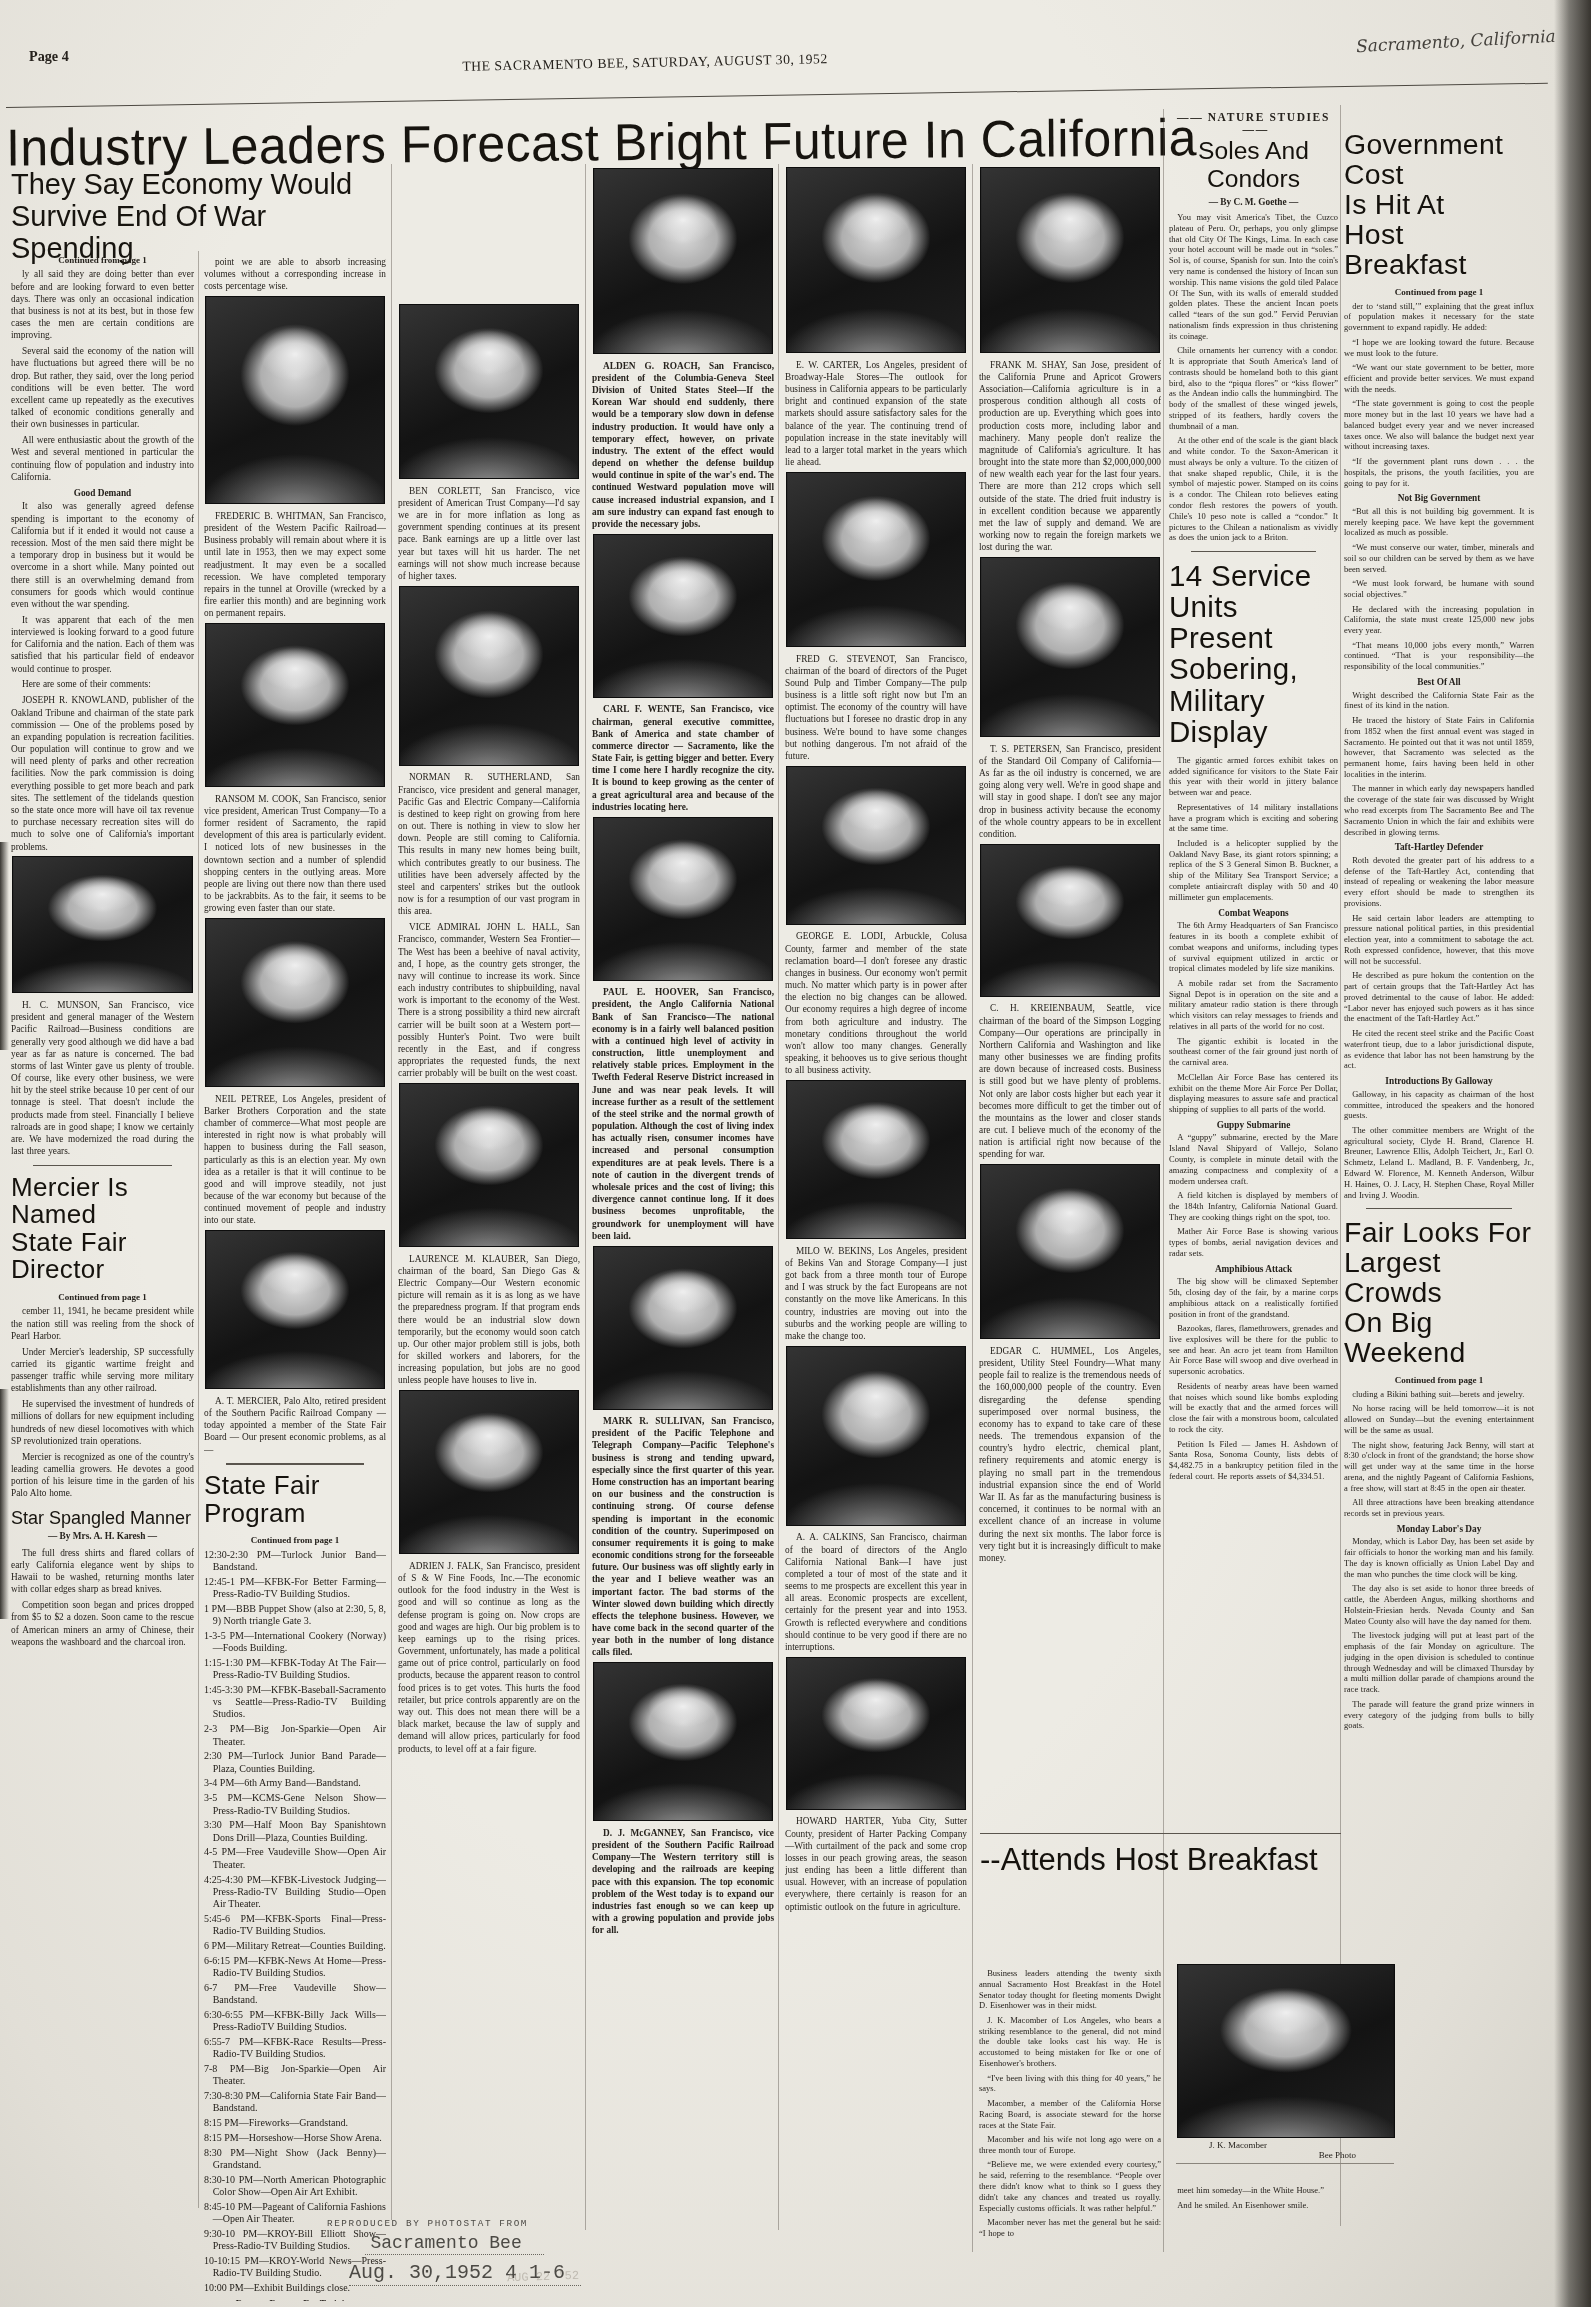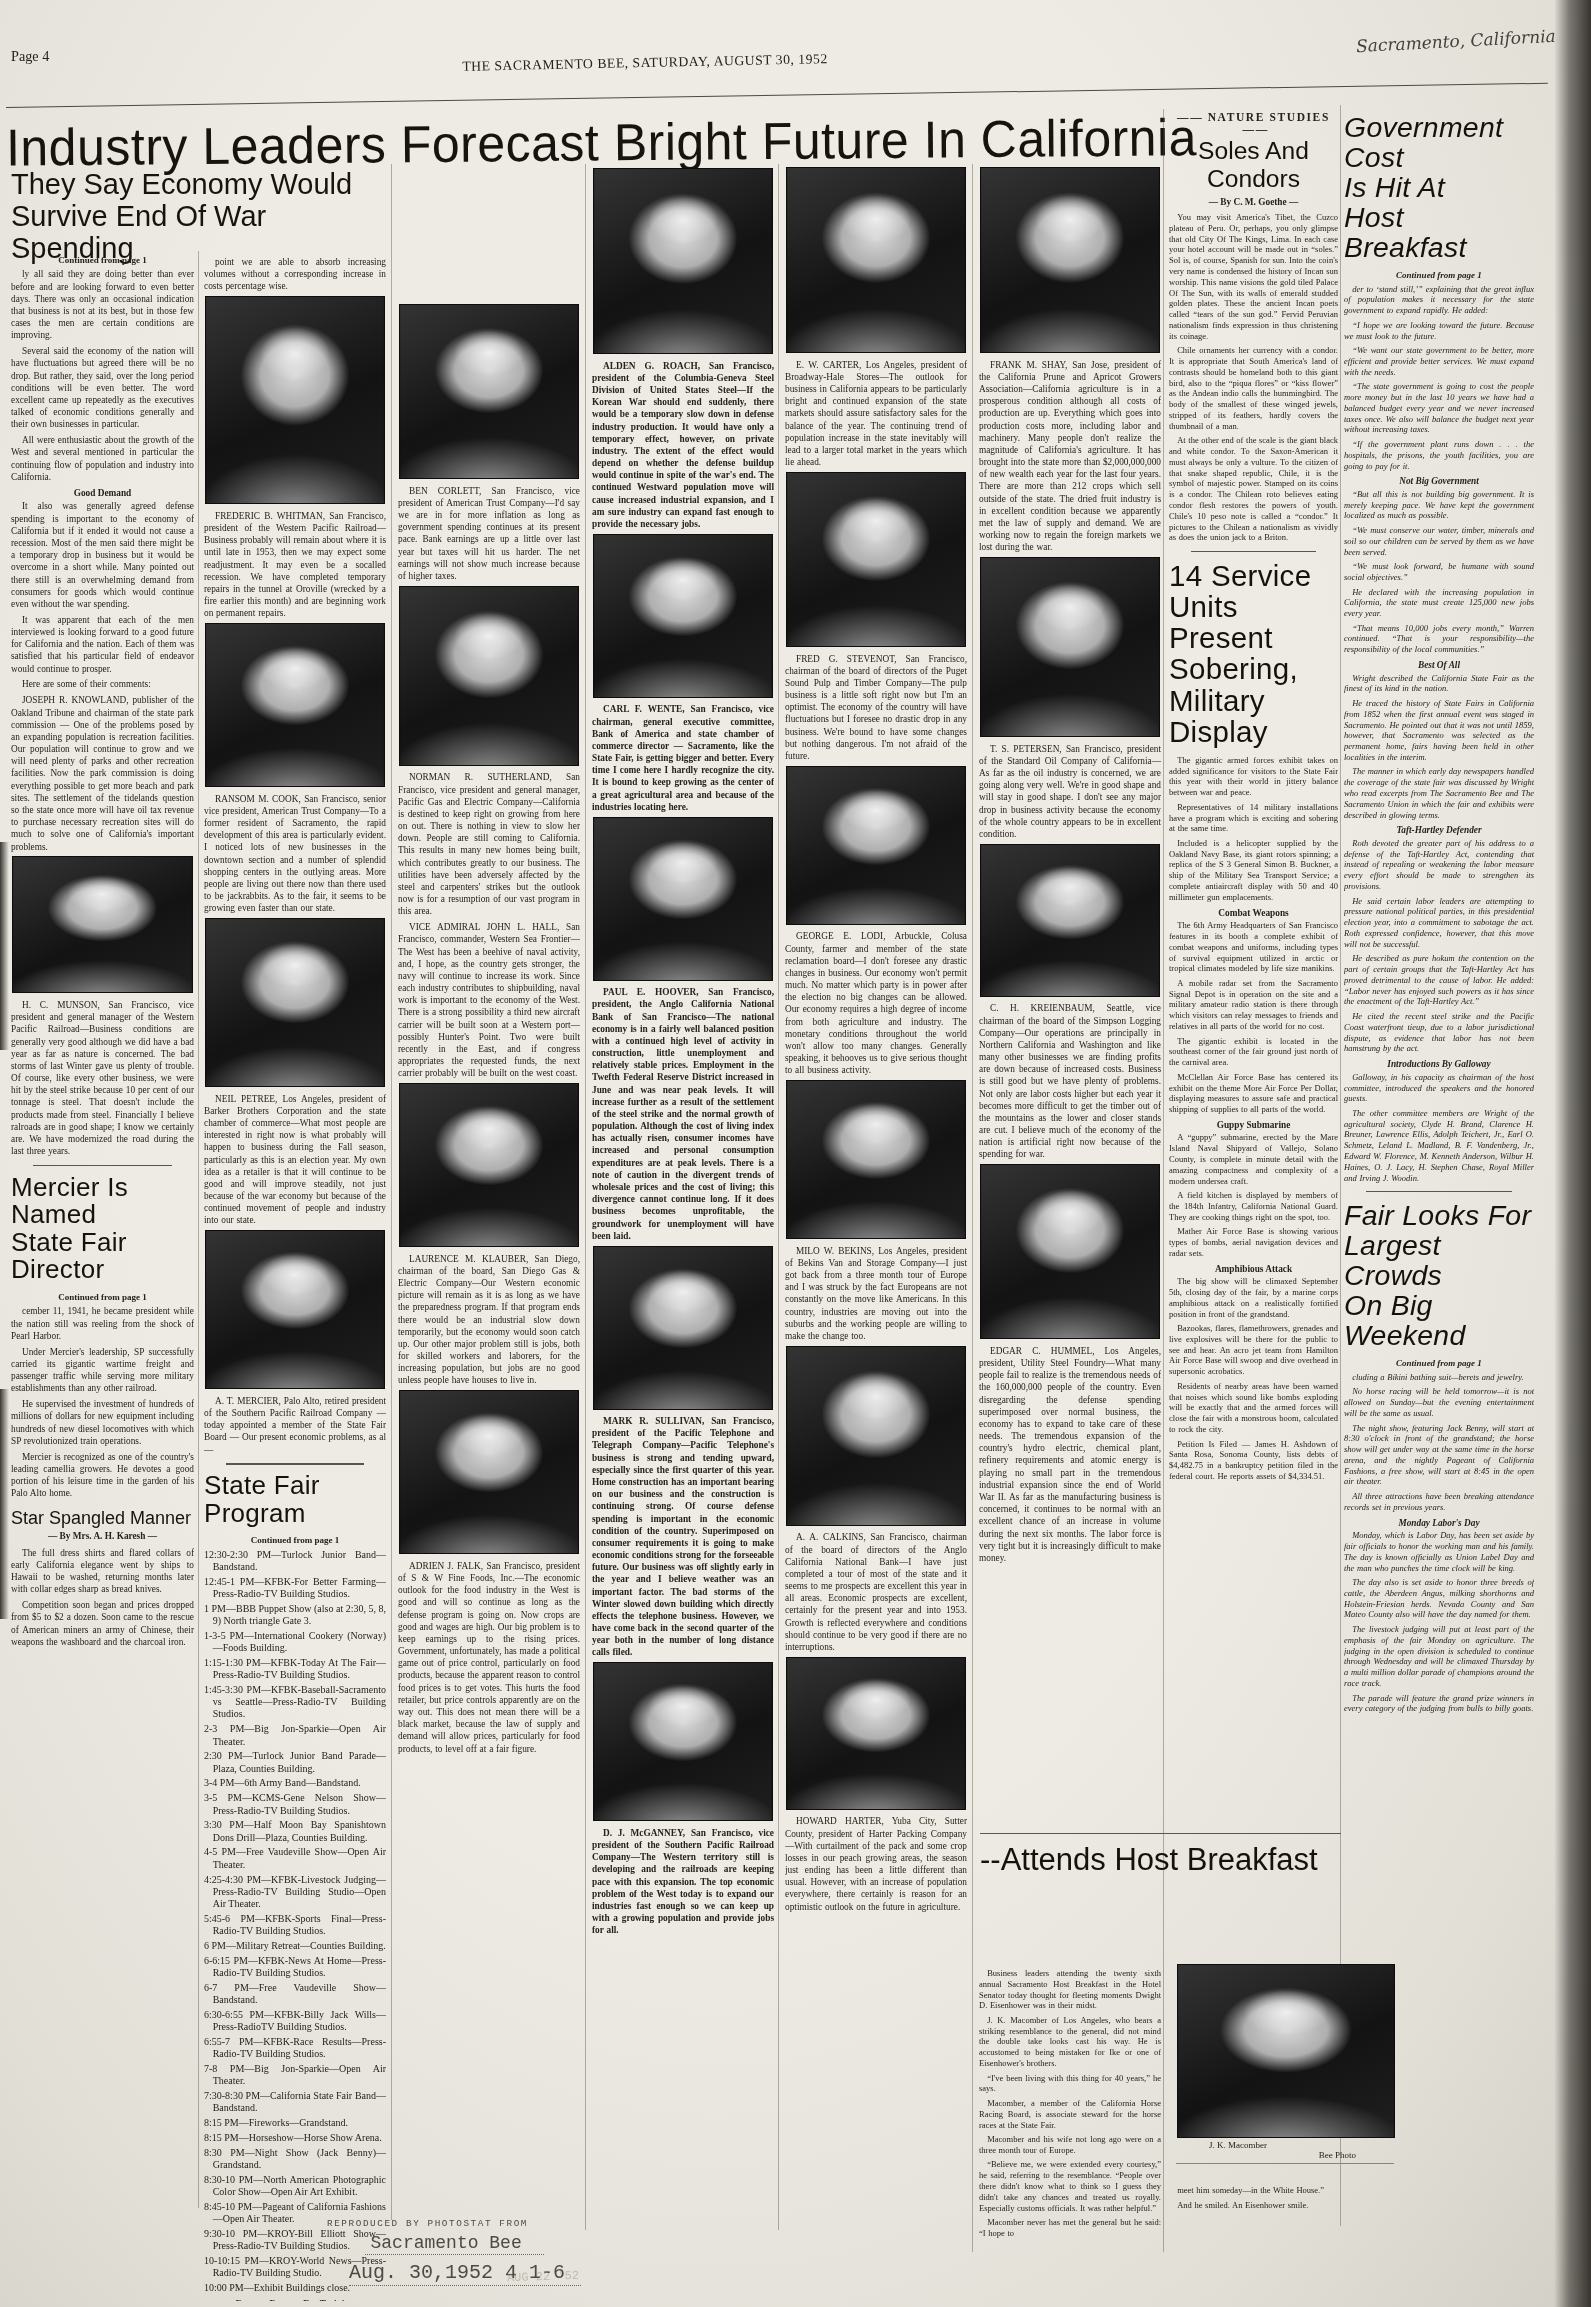--- a/index.html
+++ b/index.html
@@ -2,41 +2,41 @@
 <html style="font-size:8.7px"><head>
 <meta charset="utf-8">
 <style>
   html,body{margin:0;padding:0;background:#888;}
   #page{position:relative;width:1592px;height:2307px;overflow:hidden;color:#26221d;
     background:radial-gradient(ellipse at 45% 38%, #edebe4 50%, #e2dfd7 80%, #d2cfc6 100%);
     font-family:"Liberation Serif","DejaVu Serif",serif;}
   .scan-right{position:absolute;right:0;top:0;width:38px;height:100%;
     background:linear-gradient(90deg, rgba(40,38,34,0) 0%, rgba(40,38,34,.55) 40%, #34312c 100%);}
   .smudge{position:absolute;left:0;width:8.7px;background:linear-gradient(90deg,#3a3833,rgba(58,56,51,0));}
-  #page-label{position:absolute;left:11px;top:48px;font-size:14.2px;font-weight:400;}
+  #page-label{position:absolute;left:29px;top:48px;font-size:14.2px;font-weight:700;}
   #masthead{position:absolute;left:235px;top:55px;width:820px;text-align:center;font-size:13.7px;
     letter-spacing:0.5px;transform:rotate(-1.2deg);}
   #handwritten{position:absolute;left:1356px;top:31px;font-style:italic;font-size:17px;color:#44413c;
     transform:rotate(-3deg);font-family:"DejaVu Serif",serif;}
   #top-rule{position:absolute;left:5.5px;top:107px;width:1542px;height:1.1px;background:#4c4841;
     transform:rotate(-0.9deg);transform-origin:left center;}
   #banner{position:absolute;left:5.5px;top:114px;width:1132px;text-align:center;
     font-family:"Liberation Sans","DejaVu Sans",sans-serif;font-size:50px;letter-spacing:0.5px;
     transform:rotate(-0.5deg) scaleY(1.04);color:#17140f;white-space:nowrap;}
   #they-say{position:absolute;left:11px;top:169px;width:383px;
     font-family:"Liberation Sans",sans-serif;font-size:29px;line-height:1.1;color:#17140f;}
   .col{position:absolute;overflow:hidden;}
   #c1{left:11px;top:253px;width:183px;height:2023px;}
   #c2{left:204px;top:256px;width:182px;height:2045px;}
   #c3{left:398px;top:165px;width:182px;height:2116px;}
   #c4{left:592px;top:166px;width:182px;height:2121px;font-weight:bold;}
   #c5{left:785px;top:165px;width:182px;height:2121px;}
   #c6{left:979px;top:165px;width:182px;height:1656px;}
   #c7{left:1169px;top:110px;width:169px;height:1710px;}
-  #c8{left:1344px;top:105px;width:190px;height:2181px;font-style:italic;}
+  #c8{left:1344px;top:122px;width:190px;height:2181px;}
   .body{margin:0 0 3.8px;text-align:justify;text-indent:11px;font-size:9.3px;line-height:1.31;word-spacing:0.5px;}
   .narrow .body{font-size:8.5px;line-height:1.27;text-indent:8.2px;}
   .subhead{font-weight:700;text-align:center;margin:4.9px 0 2.7px;font-size:9.3px;}
   .subhead2{font-family:"Liberation Sans",sans-serif;font-size:18px;margin:8.7px 0 2.2px;color:#17140f;}
   .continued{font-weight:700;text-align:center;margin:1.6px 0 3.8px;font-size:9px;}
   .byline{text-align:center;font-weight:700;font-size:9.3px;margin:1.1px 0 5.5px;}
   .byline::before{content:"— ";} .byline::after{content:" —";}
   .tag{font-weight:700;text-align:center;font-size:11.5px;letter-spacing:1.6px;margin:1.1px 0 2.2px;}
   .tag::before{content:"——";padding-right:4.4px;} .tag::after{content:"——";padding-left:4.4px;}
   .h2{font-family:"Liberation Sans",sans-serif;font-weight:400;line-height:1.06;margin:6.6px 0 7.7px;

